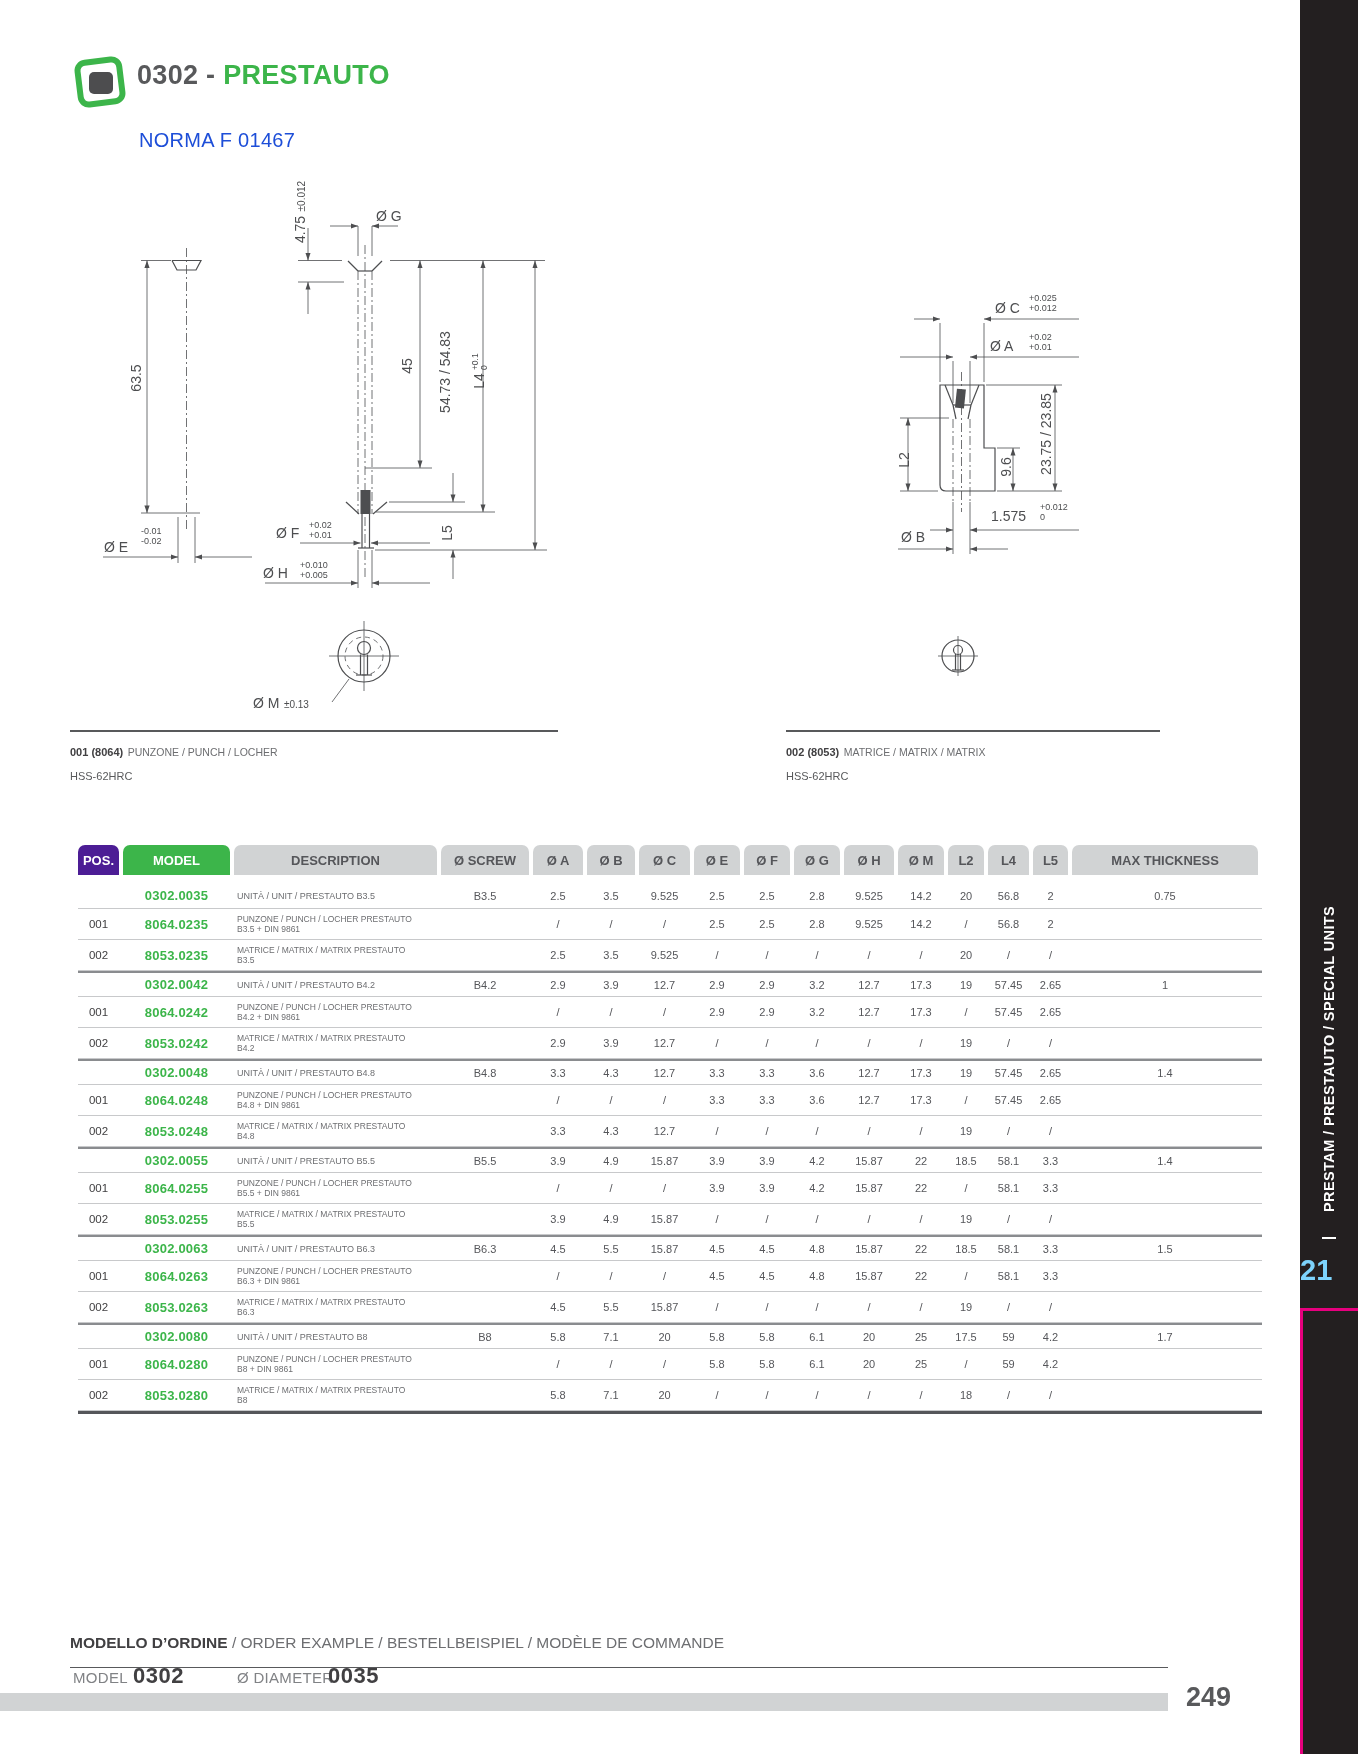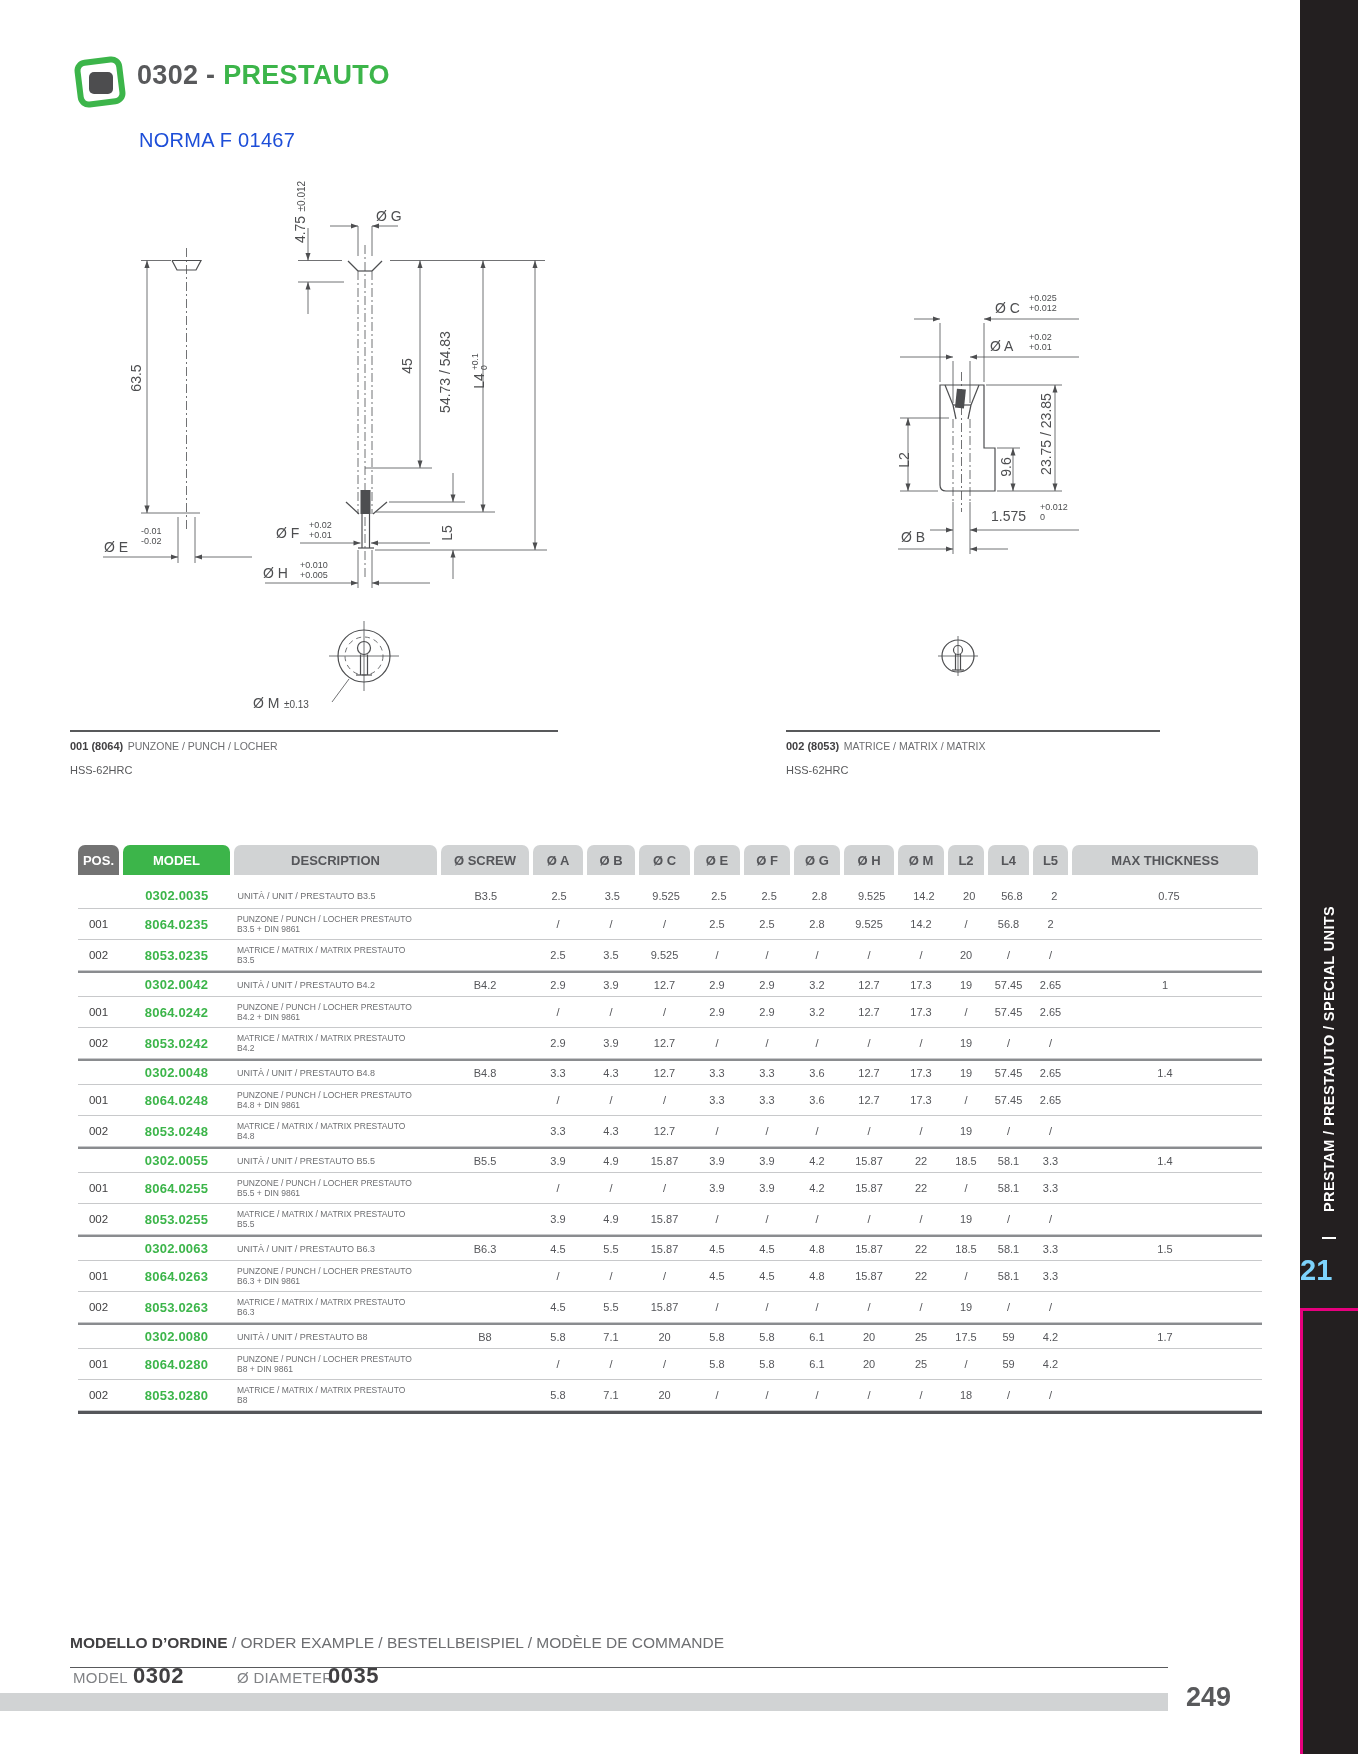--- a/index.html
+++ b/index.html
@@ -14,35 +14,35 @@
   .subtitle{position:absolute;left:139px;top:105px;font-size:20px;color:#1d4ed8;letter-spacing:.3px;margin-top:24px;}
   
   svg.draw{position:absolute;left:0;top:140px;}
   .dim{position:absolute;color:#4d4e50;white-space:nowrap;}
   .dim .big{font-size:14px;}
   .dim .small{font-size:10px;}
   .dim.rot{transform:translate(-50%,-50%) rotate(-90deg);}
   .tol{position:absolute;display:flex;flex-direction:column;font-size:9px;line-height:9.5px;color:#4d4e50;}
   .tolinline{display:inline-flex;flex-direction:column;font-size:8.5px;line-height:9px;margin-left:3px;vertical-align:middle;color:#4d4e50;}
   
-  .caption{position:absolute;top:730px;border-top:2px solid #58595b;padding-top:4px;}
+  .caption{position:absolute;top:730px;border-top:2px solid #58595b;padding-top:10px;}
   .cap-line1 b{font-size:11px;color:#414042;}
   .cap-line1 span{font-size:10.5px;color:#6d6e71;}
   .cap-mat{margin-top:10px;font-size:11px;color:#58595b;}
   
   .table{position:absolute;left:78px;top:845px;width:1184px;}
   .thead{display:flex;gap:4px;}
   .tab{flex:none;display:flex;align-items:center;justify-content:center;height:30px;
        background:#d1d3d4;color:#55565a;font-weight:700;font-size:13px;border-radius:7px 7px 0 0;box-sizing:border-box;}
-  .tab.dark{background:#737373;color:#fff;}
+  .tab.dark{background:#4c1d95;color:#fff;}
   .tab.green{background:#3cb54a;color:#fff;}
   .tbody{margin-top:8px;border-bottom:3px solid #55565a;}
   .row{display:flex;gap:4px;box-sizing:border-box;border-bottom:1px solid #c8c9cb;}
   .row.unit{height:26px;border-top:2px solid #8a8c8f;}
-  .tbody .row:first-child{border-top:none;justify-content:space-between;}
+  .tbody .row:first-child{border-top:none;}
   .row.sub{height:31px;}
   .cell{flex:none;display:flex;align-items:center;justify-content:center;font-size:11px;color:#55565a;box-sizing:border-box;}
   .cell.model{font-size:13px;font-weight:700;color:#3cb54a;letter-spacing:.2px;}
   .cell.pos{font-weight:400;color:#414042;font-size:11.5px;}
   .cell.c-desc{justify-content:flex-start;text-align:left;font-size:8.5px;line-height:10px;color:#6d6e71;white-space:pre-line;padding-left:3px;}
   .row.unit .c-desc{font-size:9px;}
   .c-pos{width:41px}.c-model{width:107px}.c-desc{width:203px}.c-screw{width:88px}
   .c-a{width:50px}.c-b{width:48px}.c-c{width:51px}.c-e{width:46px}.c-f{width:46px}
   .c-g{width:46px}.c-h{width:50px}.c-m{width:46px}.c-l2{width:36px}.c-l4{width:41px}
   .c-l5{width:35px}.c-max{width:186px}

